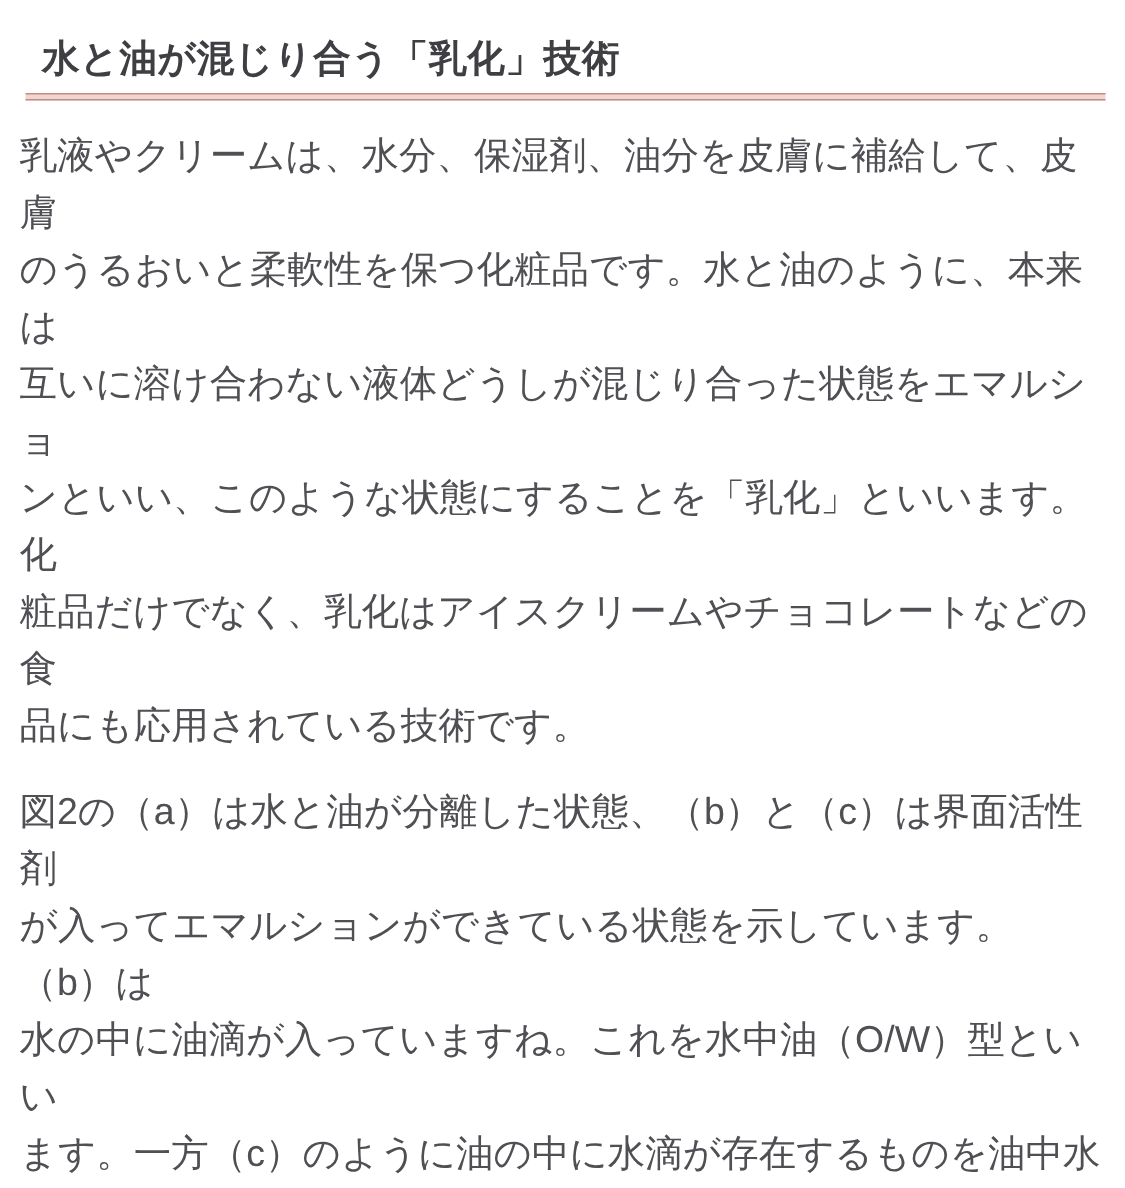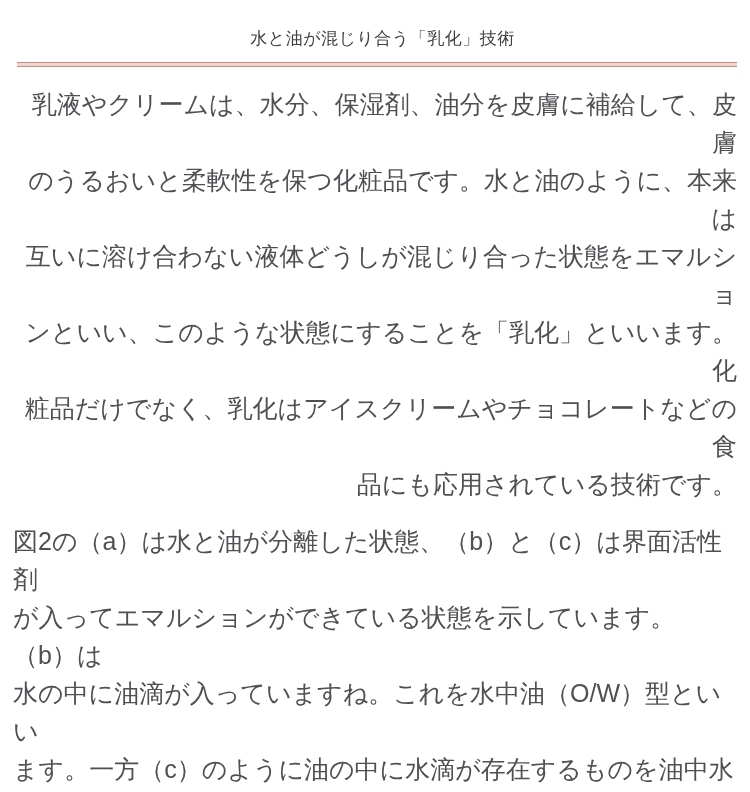--- a/index.html
+++ b/index.html
@@ -20,45 +20,43 @@
     height: 792px;
     overflow: hidden;
     font-family: "Liberation Sans", sans-serif;
   }
   .page {
     padding: 0 13px;
   }
   .article-title {
     margin: 24px 0 8px 0;
     padding-left: 15px;
-    font-size: 17px;
+    font-size: 25px;
     line-height: 30px;
-    font-weight: 400;
+    font-weight: 700;
     color: var(--title-text);
     letter-spacing: 0.5px;
-    text-align: center;
   }
   .title-rule {
     height: 5px;
     margin: 0 0 0 4px;
     border-top: 1.5px solid var(--rule-dark);
     border-bottom: 1.5px solid var(--rule-dark);
     background: var(--rule-light);
   }
   .article-body p {
     margin: 19px 0;
     font-size: 25px;
     line-height: 38px;
     color: var(--body-text);
     white-space: pre-line;
     font-weight: 400;
   }
   .article-body p:first-child {
     margin-top: 18px;
-    text-align: right;
   }
 </style>
 </head>
 <body>
 
 <div class="page">
   <h1 class="article-title">水と油が混じり合う「乳化」技術</h1>
 
   <div class="title-rule"></div>
 

